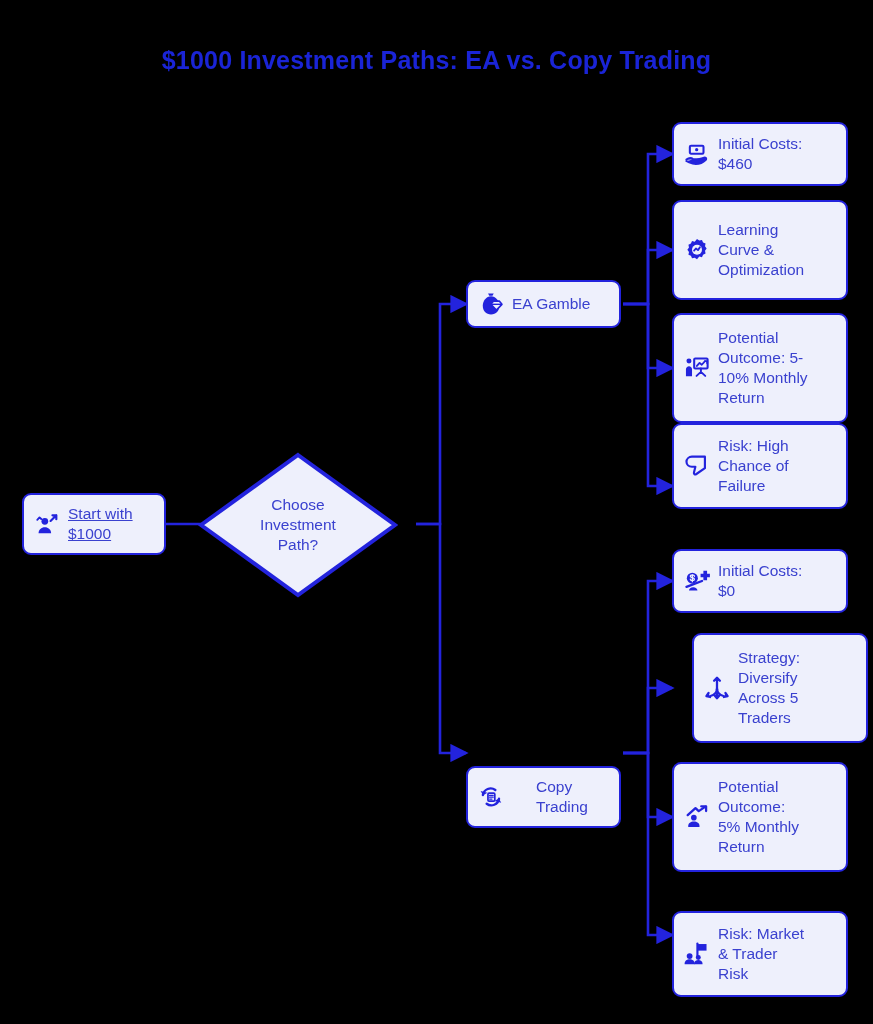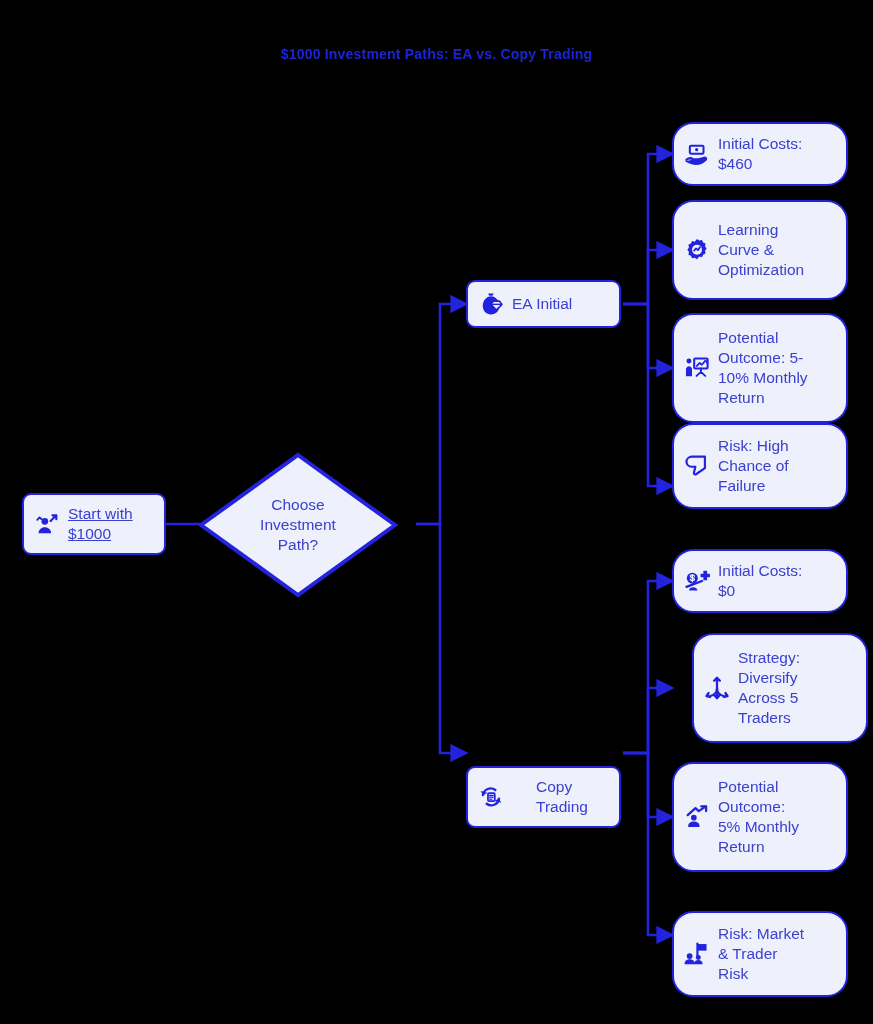--- a/index.html
+++ b/index.html
@@ -1,32 +1,32 @@
 <!DOCTYPE html>
 <html><head>
 <meta charset="utf-8">
 <style>
   html,body{margin:0;padding:0;background:#000;}
   body{width:873px;height:1024px;overflow:hidden;font-family:"Liberation Sans",sans-serif;}
   #stage{position:relative;width:873px;height:1024px;background:#000000;}
   #edges{position:absolute;left:0;top:0;width:873px;height:1024px;}
   .title{
     position:absolute;left:0;top:46px;width:873px;text-align:center;
-    font-size:14px;font-weight:bold;color:#1a24d6;letter-spacing:.2px;
+    font-size:25px;font-weight:bold;color:#1a24d6;letter-spacing:.2px;
   }
   .node{
     position:absolute;box-sizing:border-box;
     background:#eef0fc;border:2px solid #2323dd;border-radius:9px;
     display:flex;align-items:center;gap:8px;
     padding:8px 10px;color:#3a41cf;font-size:15.5px;line-height:1.28;
   }
   .node .ico{flex:0 0 auto;width:26px;height:26px;display:block;}
   .node .ico svg{display:block;width:26px;height:26px;}
   .node .lbl{white-space:pre-line;}
-  .leaf{width:176px;border-radius:21px;}
+  .leaf{width:176px;}
   .leaf .lbl{word-break:normal;}
   .branch{width:155px;}
   .diamond{
     position:absolute;left:198px;top:452px;width:200px;height:146px;
   }
   .diamond .dshape{
     position:absolute;left:0;top:0;width:100%;height:100%;
   }
   .diamond .dtext{
     position:absolute;left:0;top:0;width:200px;height:146px;
@@ -88,21 +88,21 @@
 
   <div class="node branch" style="left:466px;top:280px;height:48px;">
     <span class="ico">
       <svg viewBox="0 0 24 24" fill="#2323dd">
         <path d="M9.3 2.2h5.2l-1.1 2.1H10.4z"></path>
         <path d="M12 4.8c-4.3 0-7.6 4.2-7.6 8.7 0 4.6 3 8.1 7.6 8.1 4.7 0 7.7-3.5 7.7-8.1 0-4.5-3.4-8.7-7.7-8.7z"></path>
         <path d="M14.2 9.4h5.6l2.3 2.9-5.1 5.3-5.1-5.3z" fill="#eef0fc" stroke="#2323dd" stroke-width="1.5" stroke-linejoin="round"></path>
         <path d="M12.6 12.3h9.5" stroke="#2323dd" stroke-width="1.3" fill="none"></path>
       </svg>
     </span>
-    <span class="lbl">EA Initial</span>
+    <span class="lbl">EA Gamble</span>
   </div>
 
   <div class="node branch" style="left:466px;top:766px;height:62px;gap:32px;">
     <span class="ico">
       <svg viewBox="0 0 24 24" fill="none" stroke="#2323dd" stroke-width="2.2" stroke-linecap="round" stroke-linejoin="round">
         <path d="M4.5 10.2A7.2 7.2 0 0 1 16 5.6" fill="none"></path>
         <path d="M19.4 13.6A7.2 7.2 0 0 1 8 18.3" fill="none"></path>
         <path d="M2.4 6.4l2.3 4 4-2.3" fill="#2323dd" stroke="none"></path>
         <path d="M21.5 17.4l-2.3-4-4 2.3" fill="#2323dd" stroke="none"></path>
         <rect x="9.2" y="8.4" width="6.3" height="7.4" rx="1" fill="#eef0fc" stroke="#2323dd" stroke-width="1.6"></rect>

